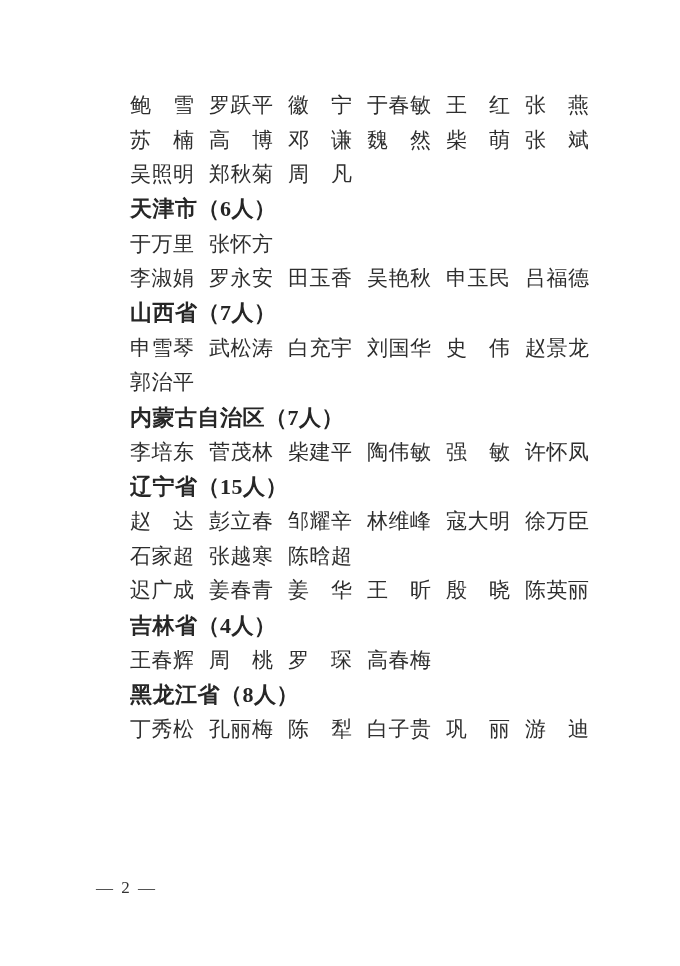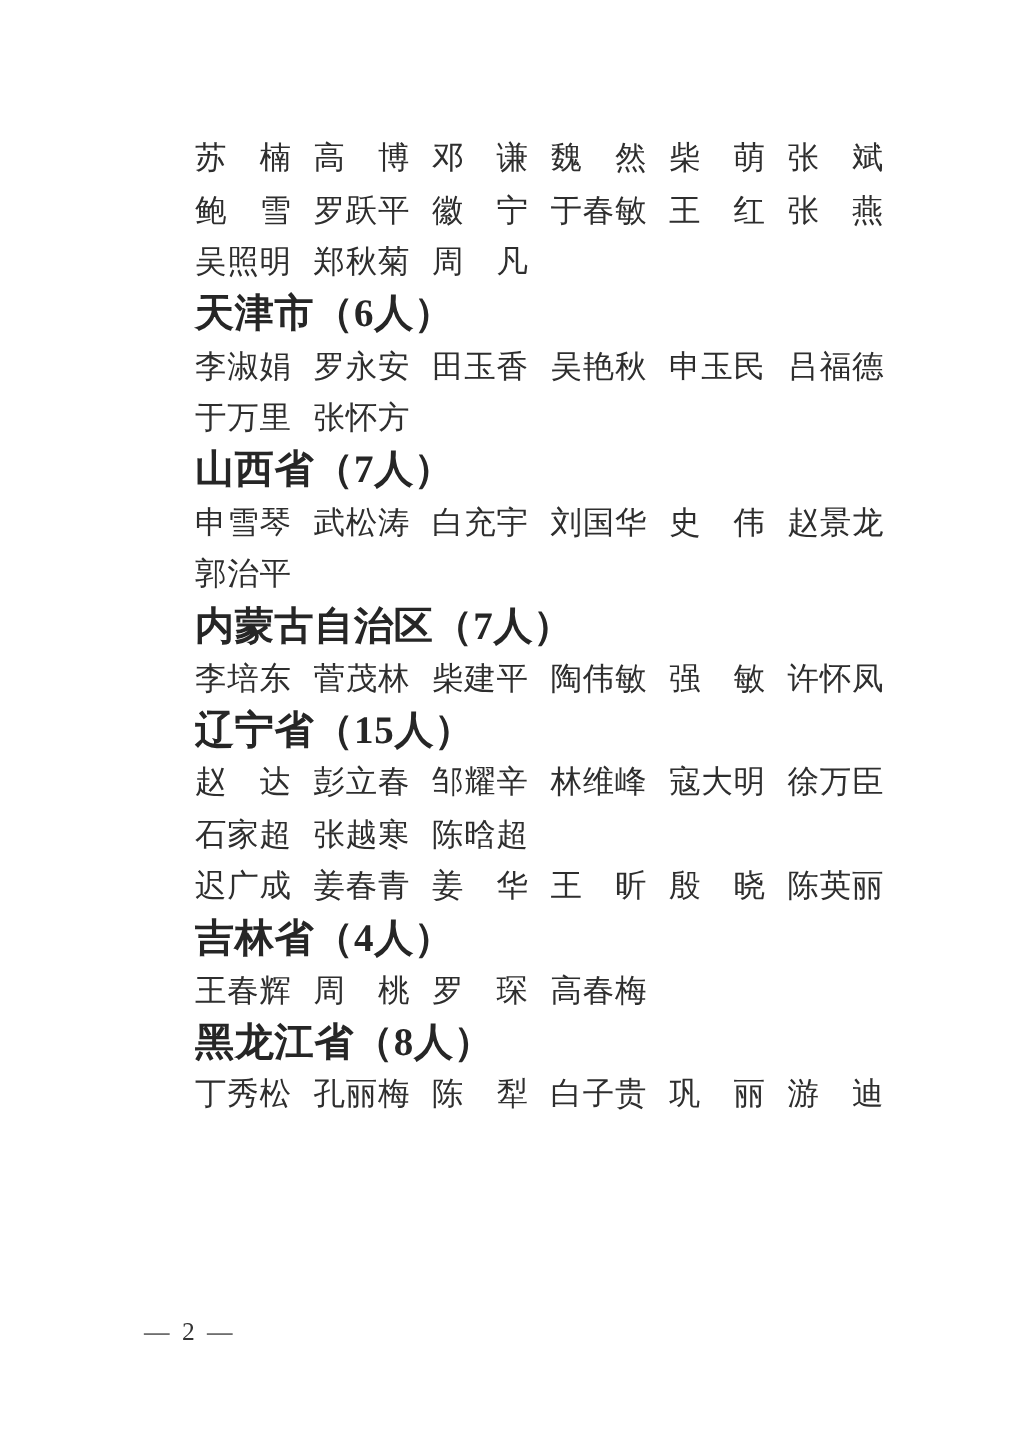--- a/index.html
+++ b/index.html
@@ -34,75 +34,75 @@
     display: inline-block;
     width: 64px;
     font-size: 21px;
     line-height: 1;
     text-align: justify;
     text-align-last: justify;
     text-justify: inter-character;
     color: #2e2e2e;
   }
   .section-title {
-    font-size: 26px;
+    font-size: 22px;
     line-height: 1;
     font-weight: bold;
     color: #262626;
     letter-spacing: 0.5px;
   }
   .page-number {
     position: absolute;
     left: 96px;
     top: 878px;
     font-size: 17px;
     color: #333333;
     letter-spacing: 2px;
   }
 </style>
 </head>
 <body>
 
 <div class="page">
   <div class="content">
       <div class="row">
+        <span class="person">鲍雪</span>
+        <span class="person">罗跃平</span>
+        <span class="person">徽宁</span>
+        <span class="person">于春敏</span>
+        <span class="person">王红</span>
+        <span class="person">张燕</span>
+      </div>
+      <div class="row">
         <span class="person">苏楠</span>
         <span class="person">高博</span>
         <span class="person">邓谦</span>
         <span class="person">魏然</span>
         <span class="person">柴萌</span>
         <span class="person">张斌</span>
-      </div>
-      <div class="row">
-        <span class="person">鲍雪</span>
-        <span class="person">罗跃平</span>
-        <span class="person">徽宁</span>
-        <span class="person">于春敏</span>
-        <span class="person">王红</span>
-        <span class="person">张燕</span>
       </div>
       <div class="row">
         <span class="person">吴照明</span>
         <span class="person">郑秋菊</span>
         <span class="person">周凡</span>
       </div>
       <div class="row">
         <span class="section-title">天津市（6人）</span>
       </div>
       <div class="row">
+        <span class="person">于万里</span>
+        <span class="person">张怀方</span>
+      </div>
+      <div class="row">
         <span class="person">李淑娟</span>
         <span class="person">罗永安</span>
         <span class="person">田玉香</span>
         <span class="person">吴艳秋</span>
         <span class="person">申玉民</span>
         <span class="person">吕福德</span>
-      </div>
-      <div class="row">
-        <span class="person">于万里</span>
-        <span class="person">张怀方</span>
       </div>
       <div class="row">
         <span class="section-title">山西省（7人）</span>
       </div>
       <div class="row">
         <span class="person">申雪琴</span>
         <span class="person">武松涛</span>
         <span class="person">白充宇</span>
         <span class="person">刘国华</span>
         <span class="person">史伟</span>

